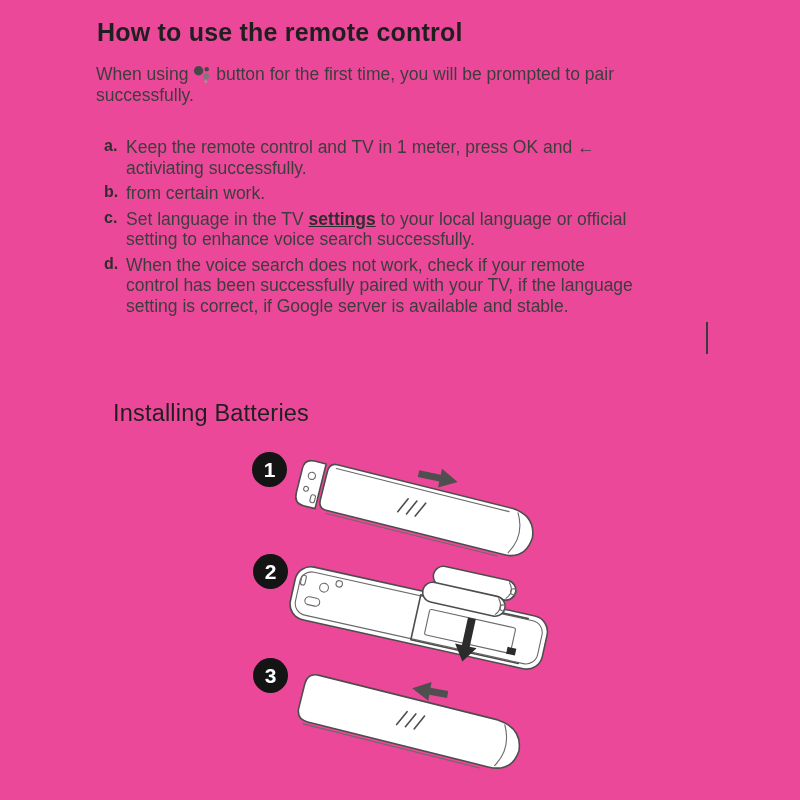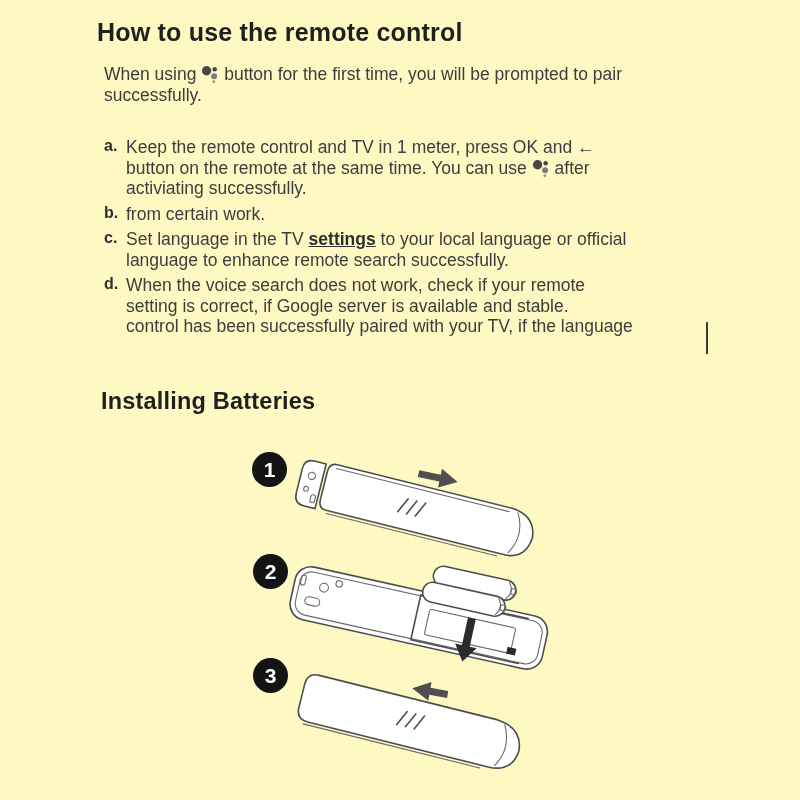--- a/index.html
+++ b/index.html
@@ -1,28 +1,28 @@
 <!DOCTYPE html>
 <html><head>
 <meta charset="utf-8">
 <style>
   html,body{margin:0;padding:0;background:#fff;}
   .page{
-    position:relative;width:800px;height:800px;background:#fef9c3;
+    position:relative;width:800px;height:800px;background:#ec4899;
     font-family:"Liberation Sans",sans-serif;color:#3d3d3d;overflow:hidden;
   }
   .h1{
     position:absolute;left:97px;top:18px;margin:0;
     font-size:25px;font-weight:bold;color:#1f1f1f;letter-spacing:.2px;
   }
   .h2{
-    position:absolute;left:97px;top:384px;margin:4px;
-    font-size:23.5px;font-weight:bold;color:#1f1f1f;letter-spacing:.2px;
+    position:absolute;left:97px;top:384px;margin:16px;
+    font-size:23.5px;font-weight:normal;color:#1f1f1f;letter-spacing:.2px;
   }
-  .para{position:absolute;left:104px;top:64px;}
+  .para{position:absolute;left:96px;top:64px;}
   .list{position:absolute;left:104px;top:137px;}
   .line{white-space:nowrap;height:20.5px;line-height:20.5px;font-size:17.5px;}
   .item{position:relative;padding-left:22px;margin-bottom:5px;}
   .marker{position:absolute;left:0;top:0;font-weight:bold;color:#2e2e2e;}
   .boldword{font-weight:bold;color:#2e2e2e;text-decoration:underline;}
   .ga{display:inline-block;width:18px;height:20px;vertical-align:-4px;}
   .badge{
     position:absolute;width:35px;height:35px;border-radius:50%;
     background:#141414;color:#ffffff;font-size:21px;font-weight:bold;
     display:flex;align-items:center;justify-content:center;
@@ -54,53 +54,43 @@
       <span>button for the first time, you will be prompted to pair</span>
     </div>
     <div class="line"><span>successfully.</span></div>
   </div>
 
   <div class="list">
 
     <div class="item">
       <span class="marker">a.</span>
       <div class="line"><span>Keep the remote control and TV in 1 meter, press OK and ←</span></div>
-      <div class="line">
-        <span>button on the remote at the same time. You can use</span>
-        <span class="ga"><svg width="18" height="20" viewBox="0 0 20 22">
-          <circle cx="6.2" cy="7.4" r="5.2" fill="#484848"></circle>
-          <circle cx="15.2" cy="5.8" r="2.5" fill="#484848"></circle>
-          <circle cx="14.6" cy="13.6" r="3.3" fill="#7b7b7b"></circle>
-          <circle cx="14.2" cy="19.6" r="1.6" fill="#9a9a9a"></circle>
-        </svg></span>
-        <span>after</span>
-      </div>
       <div class="line"><span>activiating successfully.</span></div>
     </div>
 
     <div class="item">
       <span class="marker">b.</span>
       <div class="line"><span>from certain work.</span></div>
     </div>
 
     <div class="item">
       <span class="marker">c.</span>
       <div class="line">
         <span>Set language in the TV</span>
         <span class="boldword">settings</span>
         <span>to your local language or official</span>
       </div>
-      <div class="line"><span>language to enhance remote search successfully.</span></div>
+      <div class="line"><span>setting to enhance voice search successfully.</span></div>
     </div>
 
     <div class="item">
       <span class="marker">d.</span>
       <div class="line"><span>When the voice search does not work, check if your remote</span></div>
+      <div class="line"><span>control has been successfully paired with your TV, if the language</span></div>
       <div class="line"><span>setting is correct, if Google server is available and stable.</span></div>
-      <div class="line"><span>control has been successfully paired with your TV, if the language</span></div>
     </div>
   </div>
 
   <div class="caret"></div>
 
   <h2 class="h2">Installing Batteries</h2>
 
   <div class="badge" style="left:252px;top:452px;">
       <span>1</span>
     </div>

